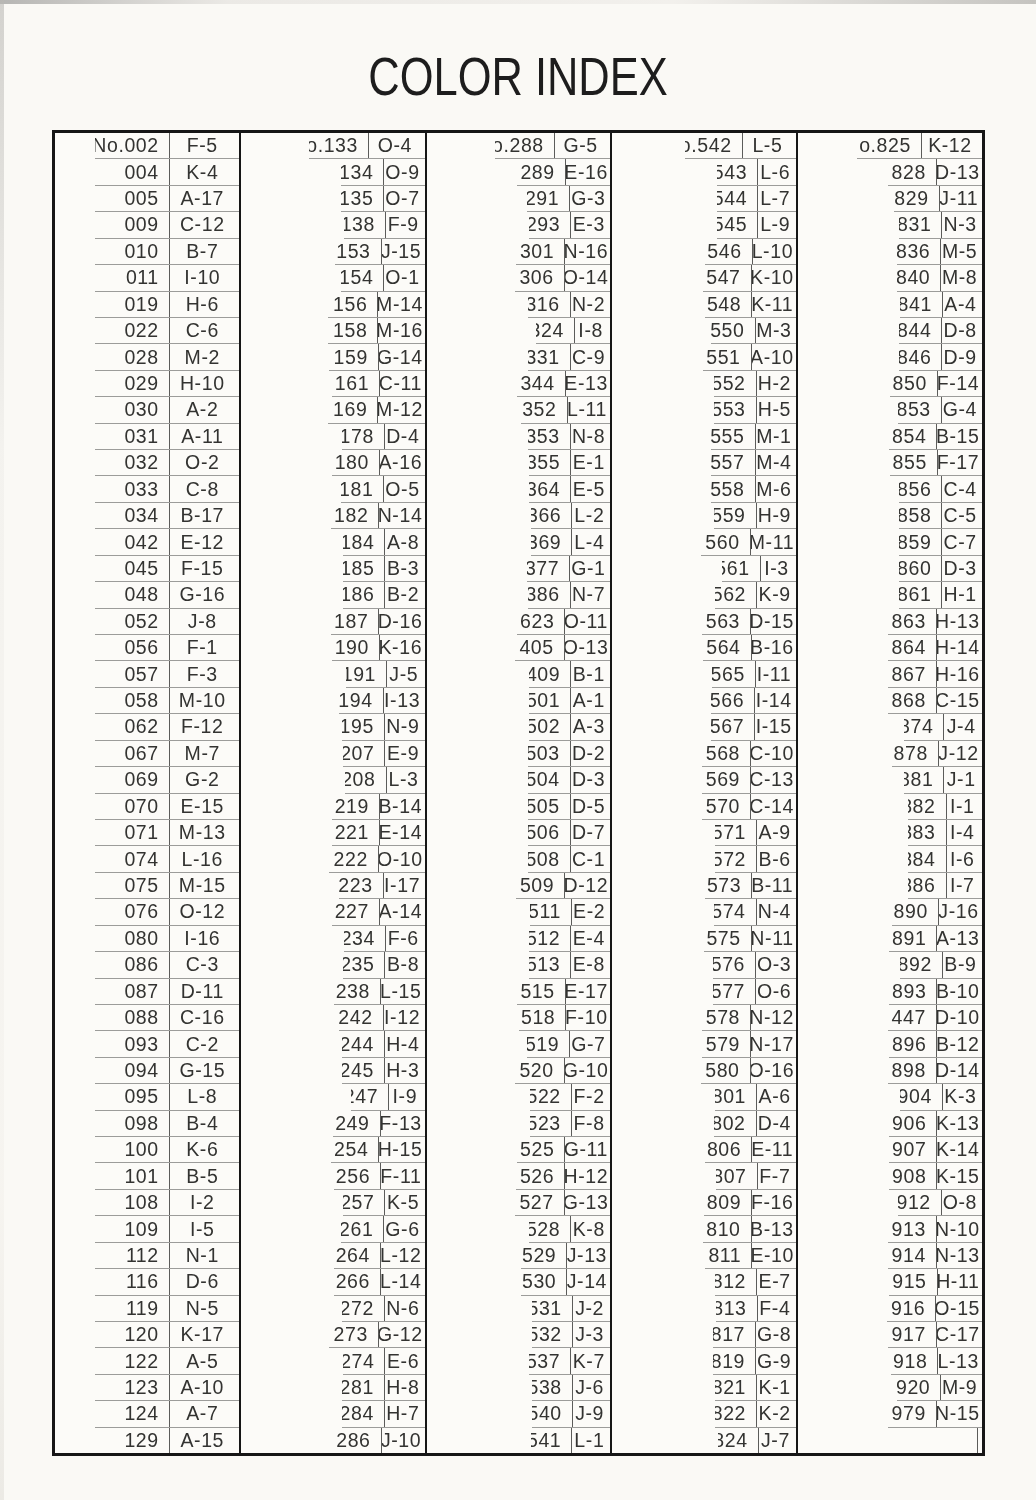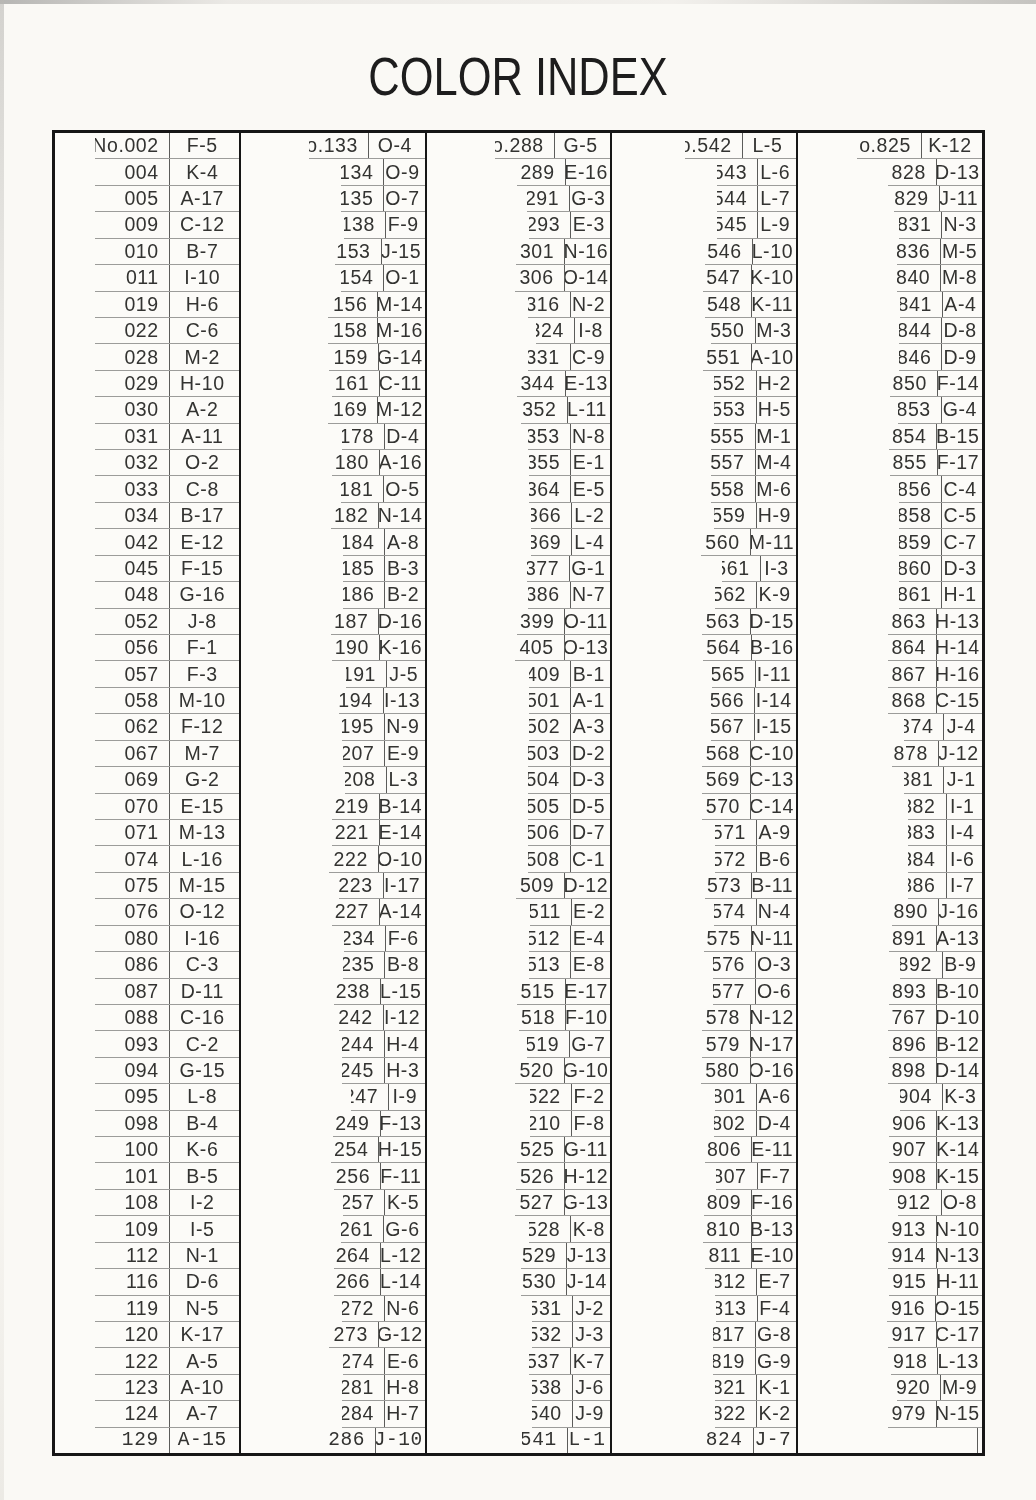--- a/index.html
+++ b/index.html
@@ -76,21 +76,20 @@
     align-items: flex-end;
   }
   .row {
     flex: 1 1 0;
     display: flex;
     border-bottom: 1px solid #9c9c9a;
     min-height: 0;
   }
   .row:last-child {
     border-bottom: none;
-    font-family: Liberation Mono, monospace;
   }
   .cell {
     display: flex;
     align-items: center;
     box-sizing: border-box;
     font-size: 19.5px;
     letter-spacing: 0.6px;
     color: #333331;
     overflow: hidden;
     white-space: nowrap;
@@ -588,21 +587,21 @@
       </div>
       <div class="row">
         <div class="cell no">377</div>
         <div class="cell code">G-1</div>
       </div>
       <div class="row">
         <div class="cell no">386</div>
         <div class="cell code">N-7</div>
       </div>
       <div class="row">
-        <div class="cell no">399</div>
+        <div class="cell no">623</div>
         <div class="cell code">O-11</div>
       </div>
       <div class="row">
         <div class="cell no">405</div>
         <div class="cell code">O-13</div>
       </div>
       <div class="row">
         <div class="cell no">409</div>
         <div class="cell code">B-1</div>
       </div>
@@ -664,21 +663,21 @@
       </div>
       <div class="row">
         <div class="cell no">520</div>
         <div class="cell code">G-10</div>
       </div>
       <div class="row">
         <div class="cell no">522</div>
         <div class="cell code">F-2</div>
       </div>
       <div class="row">
-        <div class="cell no">210</div>
+        <div class="cell no">523</div>
         <div class="cell code">F-8</div>
       </div>
       <div class="row">
         <div class="cell no">525</div>
         <div class="cell code">G-11</div>
       </div>
       <div class="row">
         <div class="cell no">526</div>
         <div class="cell code">H-12</div>
       </div>
@@ -1052,21 +1051,21 @@
       </div>
       <div class="row">
         <div class="cell no">892</div>
         <div class="cell code">B-9</div>
       </div>
       <div class="row">
         <div class="cell no">893</div>
         <div class="cell code">B-10</div>
       </div>
       <div class="row">
-        <div class="cell no">767</div>
+        <div class="cell no">447</div>
         <div class="cell code">D-10</div>
       </div>
       <div class="row">
         <div class="cell no">896</div>
         <div class="cell code">B-12</div>
       </div>
       <div class="row">
         <div class="cell no">898</div>
         <div class="cell code">D-14</div>
       </div>

